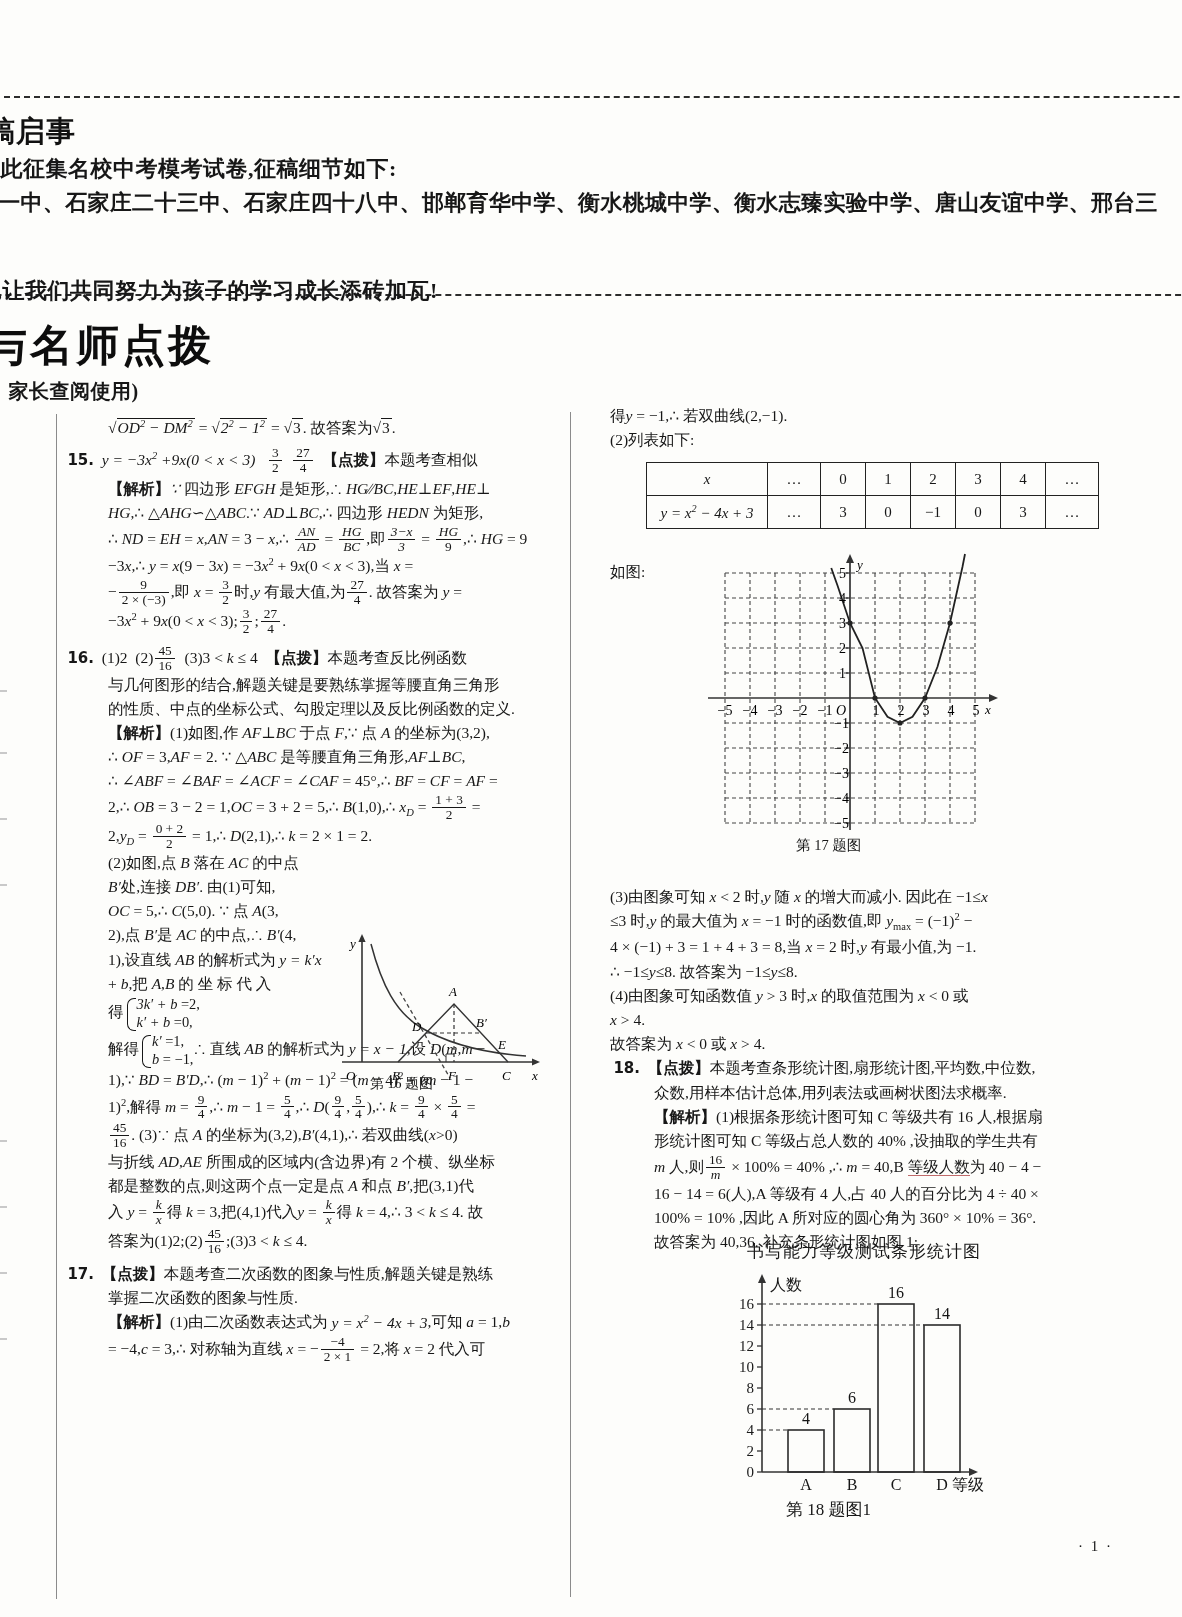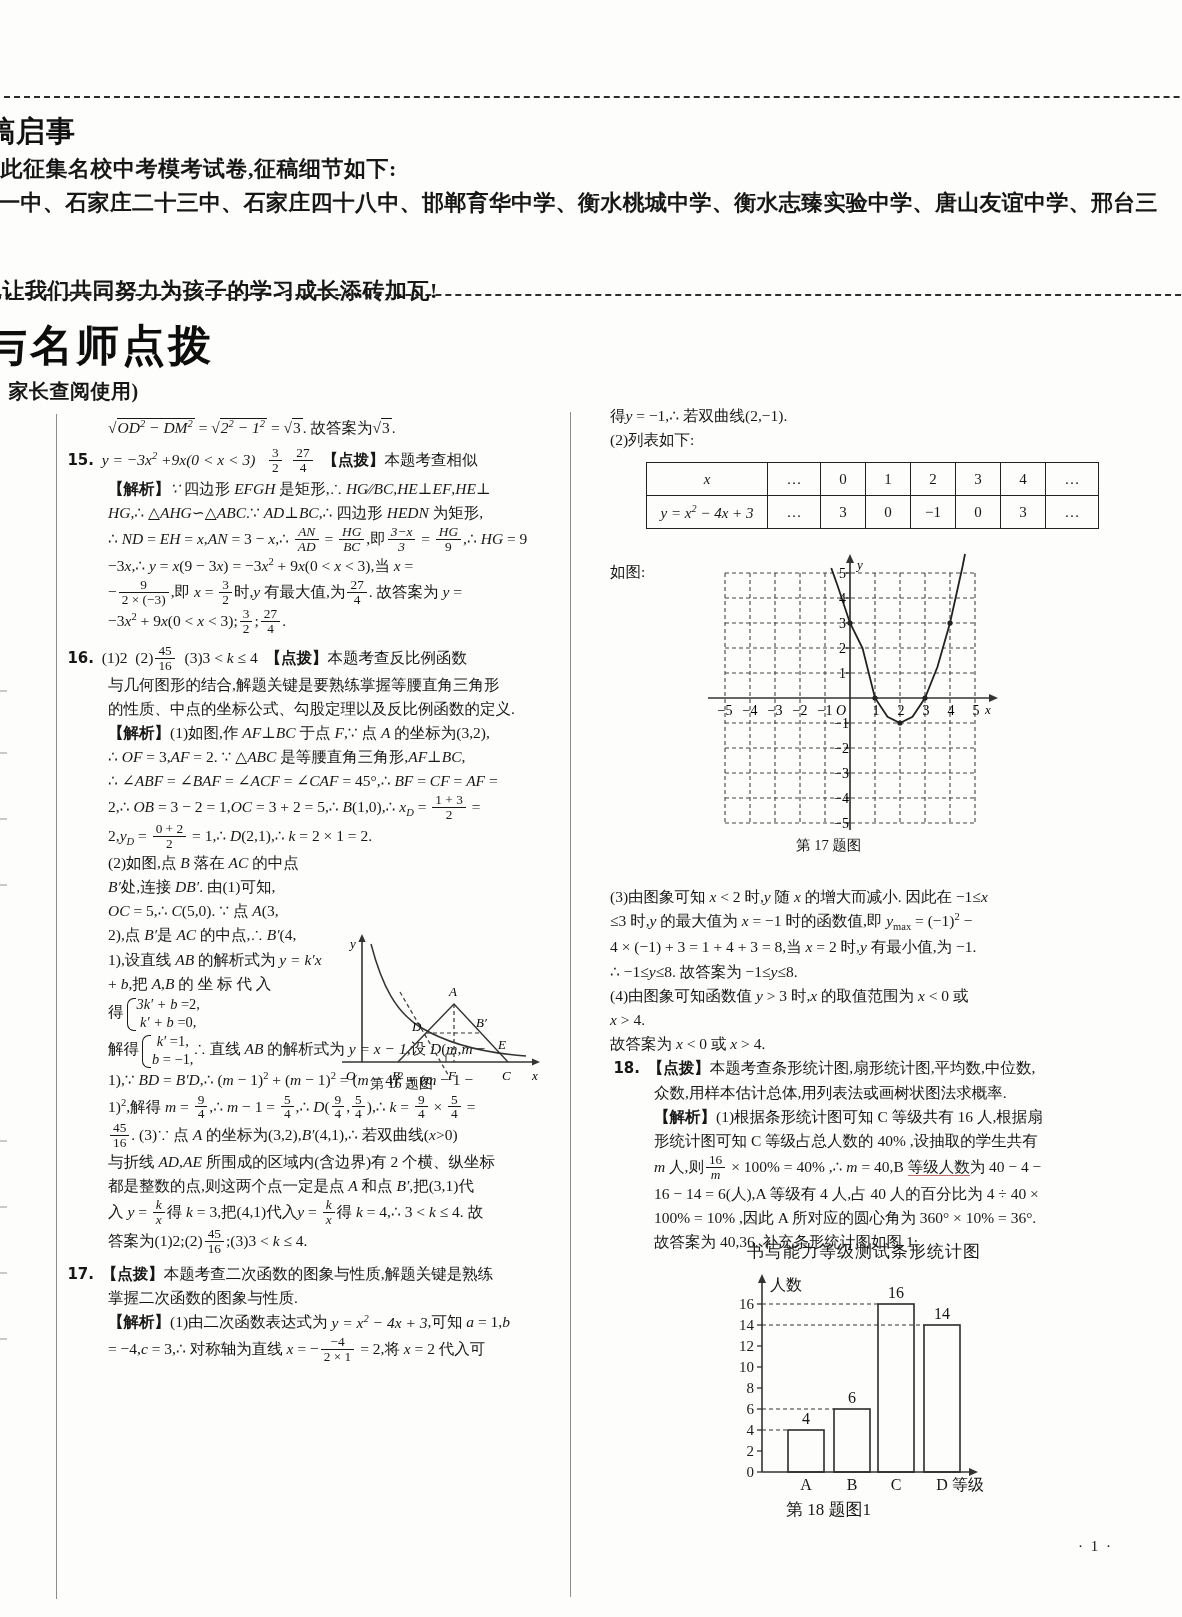--- a/index.html
+++ b/index.html
@@ -80,21 +80,21 @@
   sup{font-size:.68em;}
 
   
   .fr{display:inline-block;vertical-align:-0.52em;text-align:center;font-size:.86em;line-height:1.04;margin:0 2px;}
   .fr .n{display:block;border-bottom:1.1px solid #171717;padding:0 3px;}
   .fr .d{display:block;padding:0 3px;}
   
   .rad{border-top:1.1px solid #171717;padding:0 2px 0 1px;text-align:center;}
 
   
-  .sys{display:inline-block;vertical-align:middle;position:relative;padding-left:13px;font-size:.93em;line-height:1.22;text-align:center;}
+  .sys{display:inline-block;vertical-align:middle;position:relative;padding-left:13px;font-size:.93em;line-height:1.22;text-align:left;}
   .sys:before{
     content:"";position:absolute;left:3px;top:2px;width:8px;height:calc(100% - 4px);
     border:1.2px solid #171717;border-right:none;border-radius:7px 0 0 7px;
   }
   .sys i{display:block;font-style:italic;}
   .sys i b{font-style:normal;font-weight:normal;}
 
   
   .tbl{
     position:absolute;left:646px;top:462px;border-collapse:collapse;

